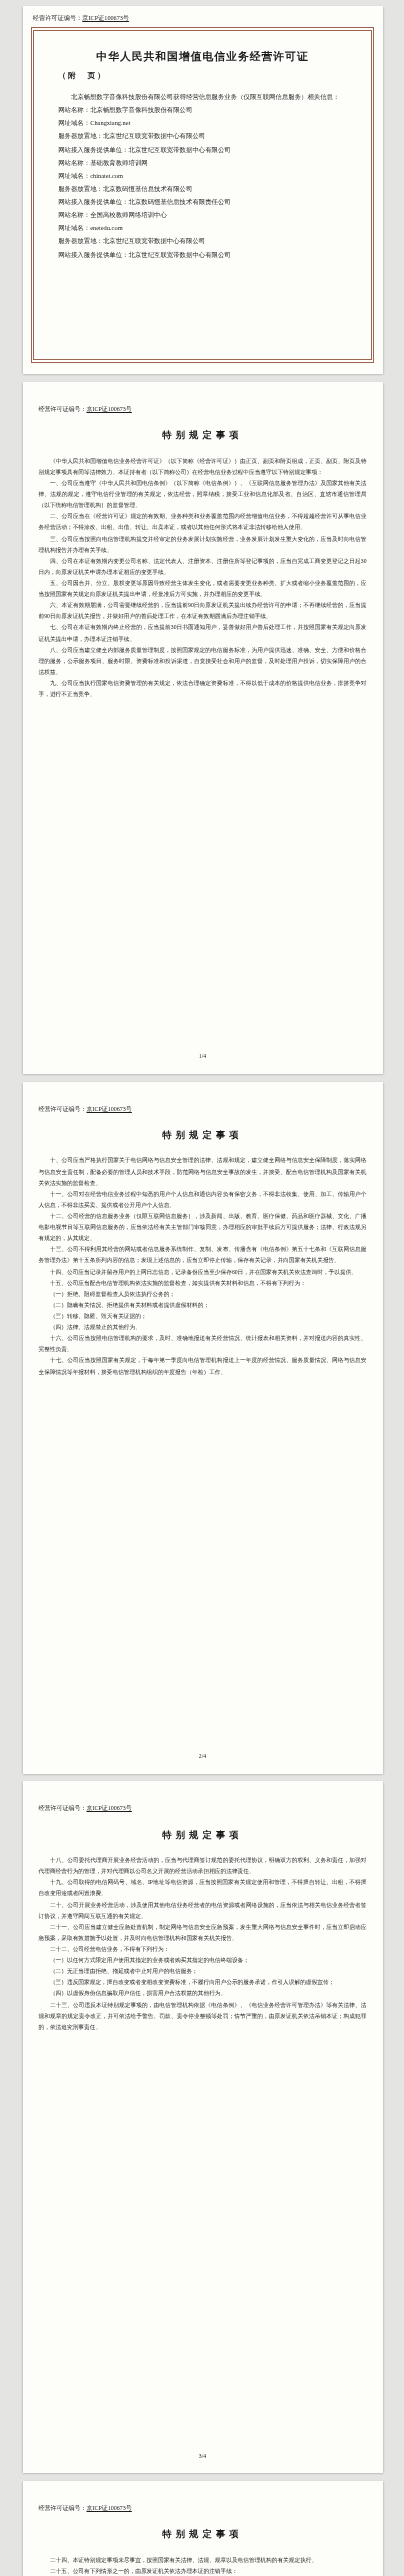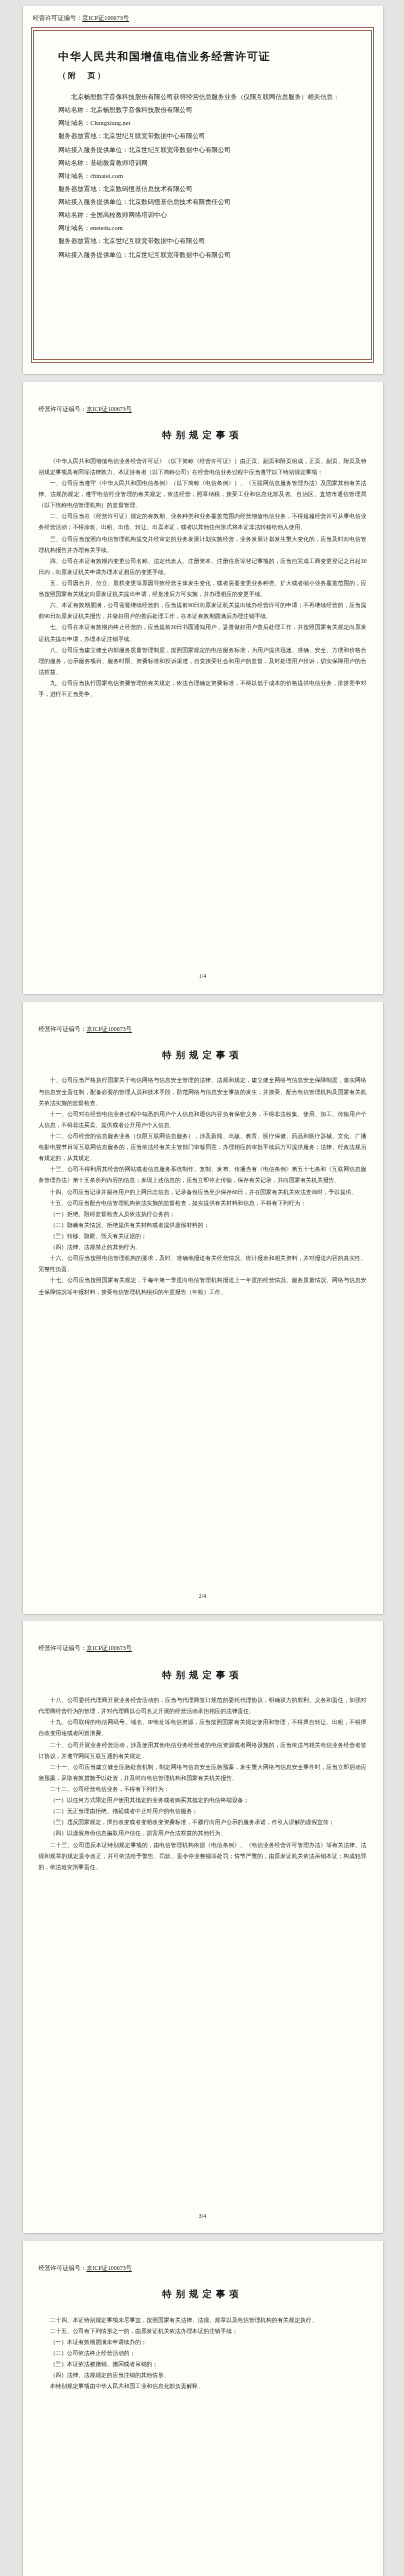--- a/index.html
+++ b/index.html
@@ -30,20 +30,21 @@
     box-sizing:border-box;
   }
   .cert-frame-inner{
     border:0.5px solid #9b6350;
     height:100%;
     box-sizing:border-box;
     padding:16.5px 24px 10.3px;
     overflow:hidden;
   }
   .cert-title{
+    text-align:center;
     font-size:10.8px;
     font-weight:bold;
     letter-spacing:1px;
     margin:2.1px 0 0;
   }
   .cert-subtitle{
     font-size:7.7px;
     letter-spacing:2.1px;
     margin:7.2px 0 9.3px;
     font-weight:bold;
@@ -54,21 +55,21 @@
     line-height:2.05;
     text-indent:2em;
     margin:0;
   }
   .cert-line{
     font-size:6.4px;
     line-height:2.05;
     margin:0;
   }
   
-  .sp-page{height:612px;padding:23px 16px 31px;}
+  .sp-page{height:692px;padding:23px 16px 31px;}
   .sp-header{font-size:6px;margin:0 0 15.5px;}
   .sp-title{
     text-align:center;
     font-size:9.3px;
     font-weight:bold;
     letter-spacing:4.1px;
     margin:0 0 13.4px;
   }
   .para{
     font-size:5.7px;

